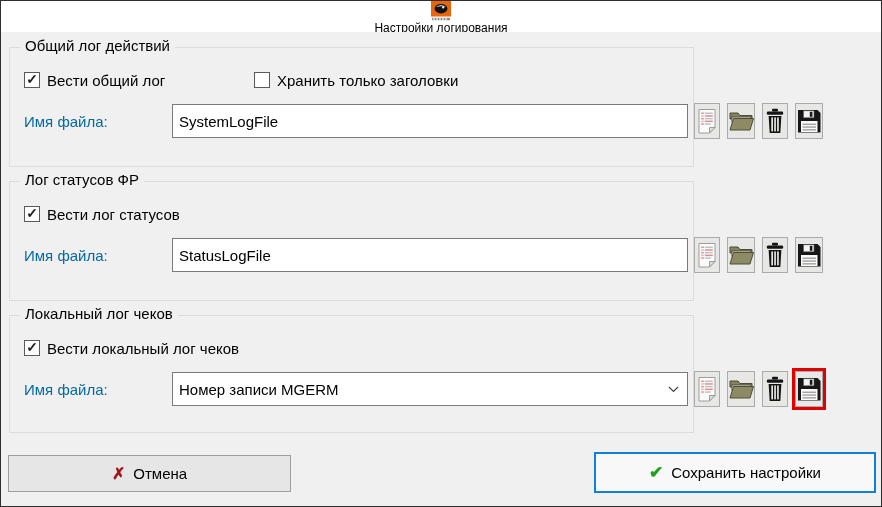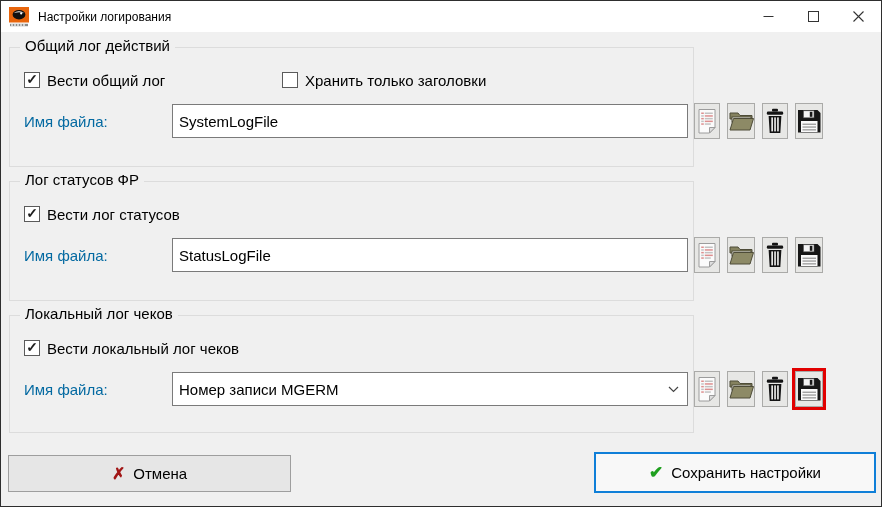--- a/index.html
+++ b/index.html
@@ -4,42 +4,42 @@
 <style>
   html,body{margin:0;padding:0;background:#cfcfcf;font-family:"Liberation Sans",sans-serif;}
   *{box-sizing:border-box;}
   .window{
     position:relative;width:882px;height:507px;background:#f0f0f0;
     border:1px solid #2e2e2e;overflow:hidden;
   }
   
   .titlebar{
     position:absolute;top:0;left:0;right:0;height:31px;background:#ffffff;
-    display:flex;align-items:center;
+    display:flex;align-items:center;flex-direction:column;
   }
   .app-icon{width:20px;height:20px;margin:0 9px 0 8px;flex:0 0 auto;}
   .title-text{font-size:12px;color:#000;white-space:nowrap;}
   .win-controls{margin-left:auto;display:flex;height:31px;}
   .win-btn{width:45px;height:31px;display:flex;align-items:center;justify-content:center;background:transparent;border:none;padding:0;}
   
   .client{position:absolute;top:31px;left:0;right:0;bottom:0;background:#f0f0f0;}
   .group{
     position:absolute;left:8px;width:685px;border:1px solid #dcdcdc;background:#f0f0f0;
   }
   .group-title{
     position:absolute;top:-11px;left:10px;background:#f0f0f0;padding:0 5px;
     font-size:15px;color:#000;white-space:nowrap;
   }
   .g1{top:15px;height:120px;}
   .g2{top:149px;height:120px;}
   .g3{top:283px;height:118px;}
   .chk-row{position:absolute;top:22px;left:0;right:0;height:20px;}
   .chk-item{position:absolute;display:flex;align-items:center;gap:7px;height:20px;}
   .chk-a{left:14px;}
-  .chk-b{left:272px;}
+  .chk-b{left:244px;}
   .checkbox{
     width:16px;height:16px;background:#fff;border:1px solid #5a5a5a;
     display:inline-flex;align-items:center;justify-content:center;flex:0 0 auto;
   }
   .checkbox .mark{font-size:14px;line-height:14px;color:#1d1d1d;font-weight:bold;transform:translateY(-1px);}
   .checkbox:not(.checked) .mark{visibility:hidden;}
   .chk-label{font-size:15px;color:#000;white-space:nowrap;}
   .file-row{position:absolute;top:54px;left:14px;right:10px;height:38px;display:flex;align-items:center;}
   .file-label{width:148px;font-size:15px;color:#0369a1;flex:0 0 auto;}
   .file-input{

